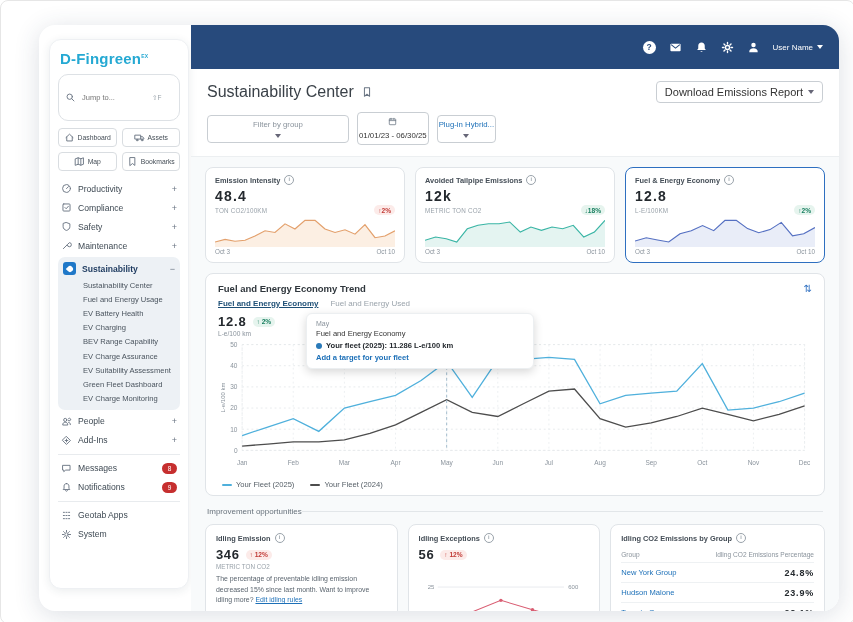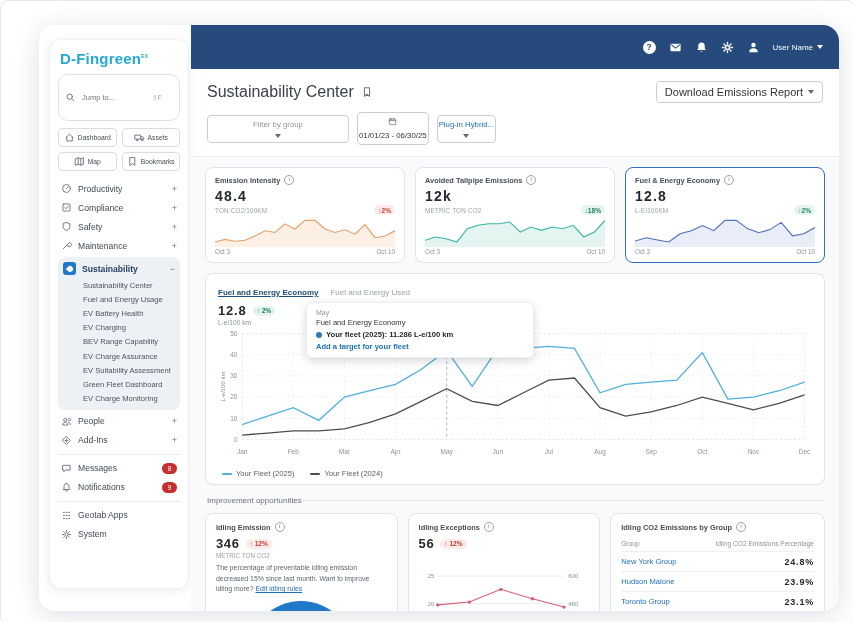--- a/index.html
+++ b/index.html
@@ -371,20 +371,25 @@
                 <polyline points="0.0,28.8 11.9,25.0 23.8,27.5 35.6,30.0 47.5,20.1 59.4,16.4 71.3,10.2 83.1,16.4 95.0,4.0 106.9,4.0 118.8,13.9 130.6,18.9 142.5,15.1 154.4,6.5 166.3,22.6 178.1,20.1 190.0,12.7" fill="none" stroke="#5570c2" stroke-width="1.3"></polyline>
               </svg>
           <div class="kfoot">
                 <span>Oct 3</span>
                 <span>Oct 10</span>
               </div>
         </div>
       </div>
 
       <div class="card trend">
+        <div class="trow">
+          <span class="ttitle">Fuel and Energy Economy Trend</span>
+          <div class="spacer"></div>
+          <span class="sorticon">⇅</span>
+        </div>
         <div class="tabs">
           <span class="tab active">Fuel and Energy Economy</span>
           <span class="tab">Fuel and Energy Used</span>
         </div>
         <div class="tval">
           <span class="v">12.8</span>
           <span class="pill green">↑ 2%</span>
         </div>
         <div class="tunit">L-e/100 km</div>
         <div class="chart-wrap">

